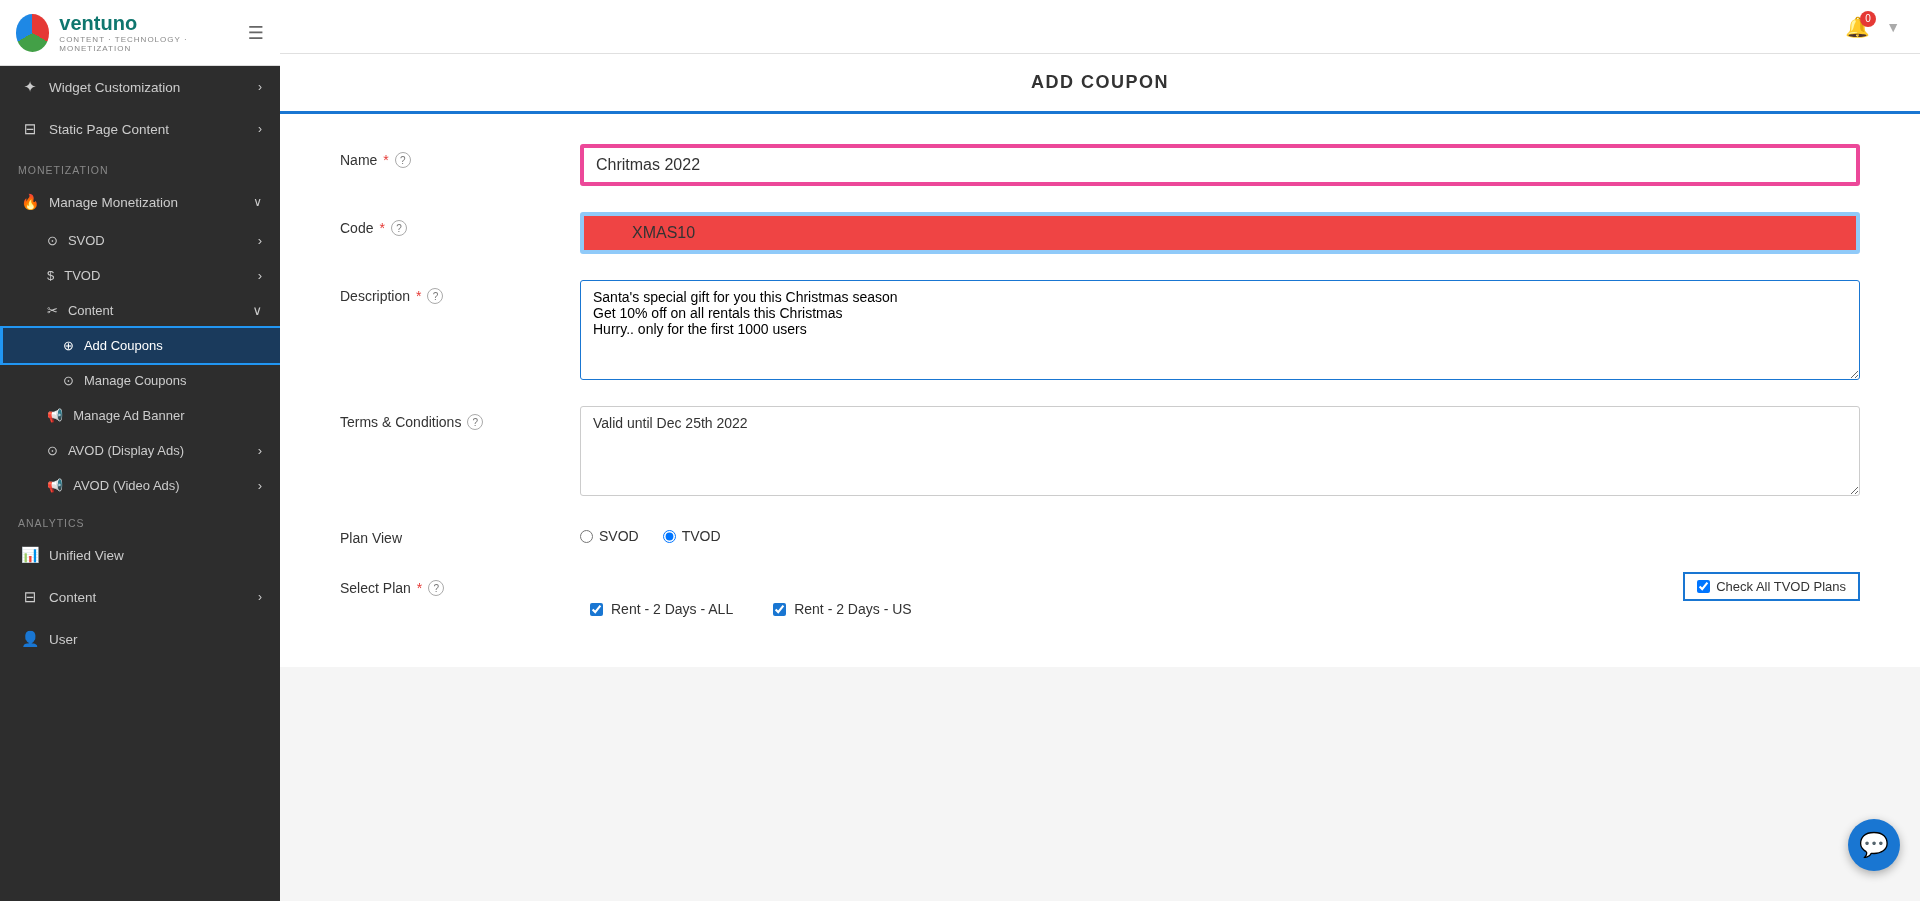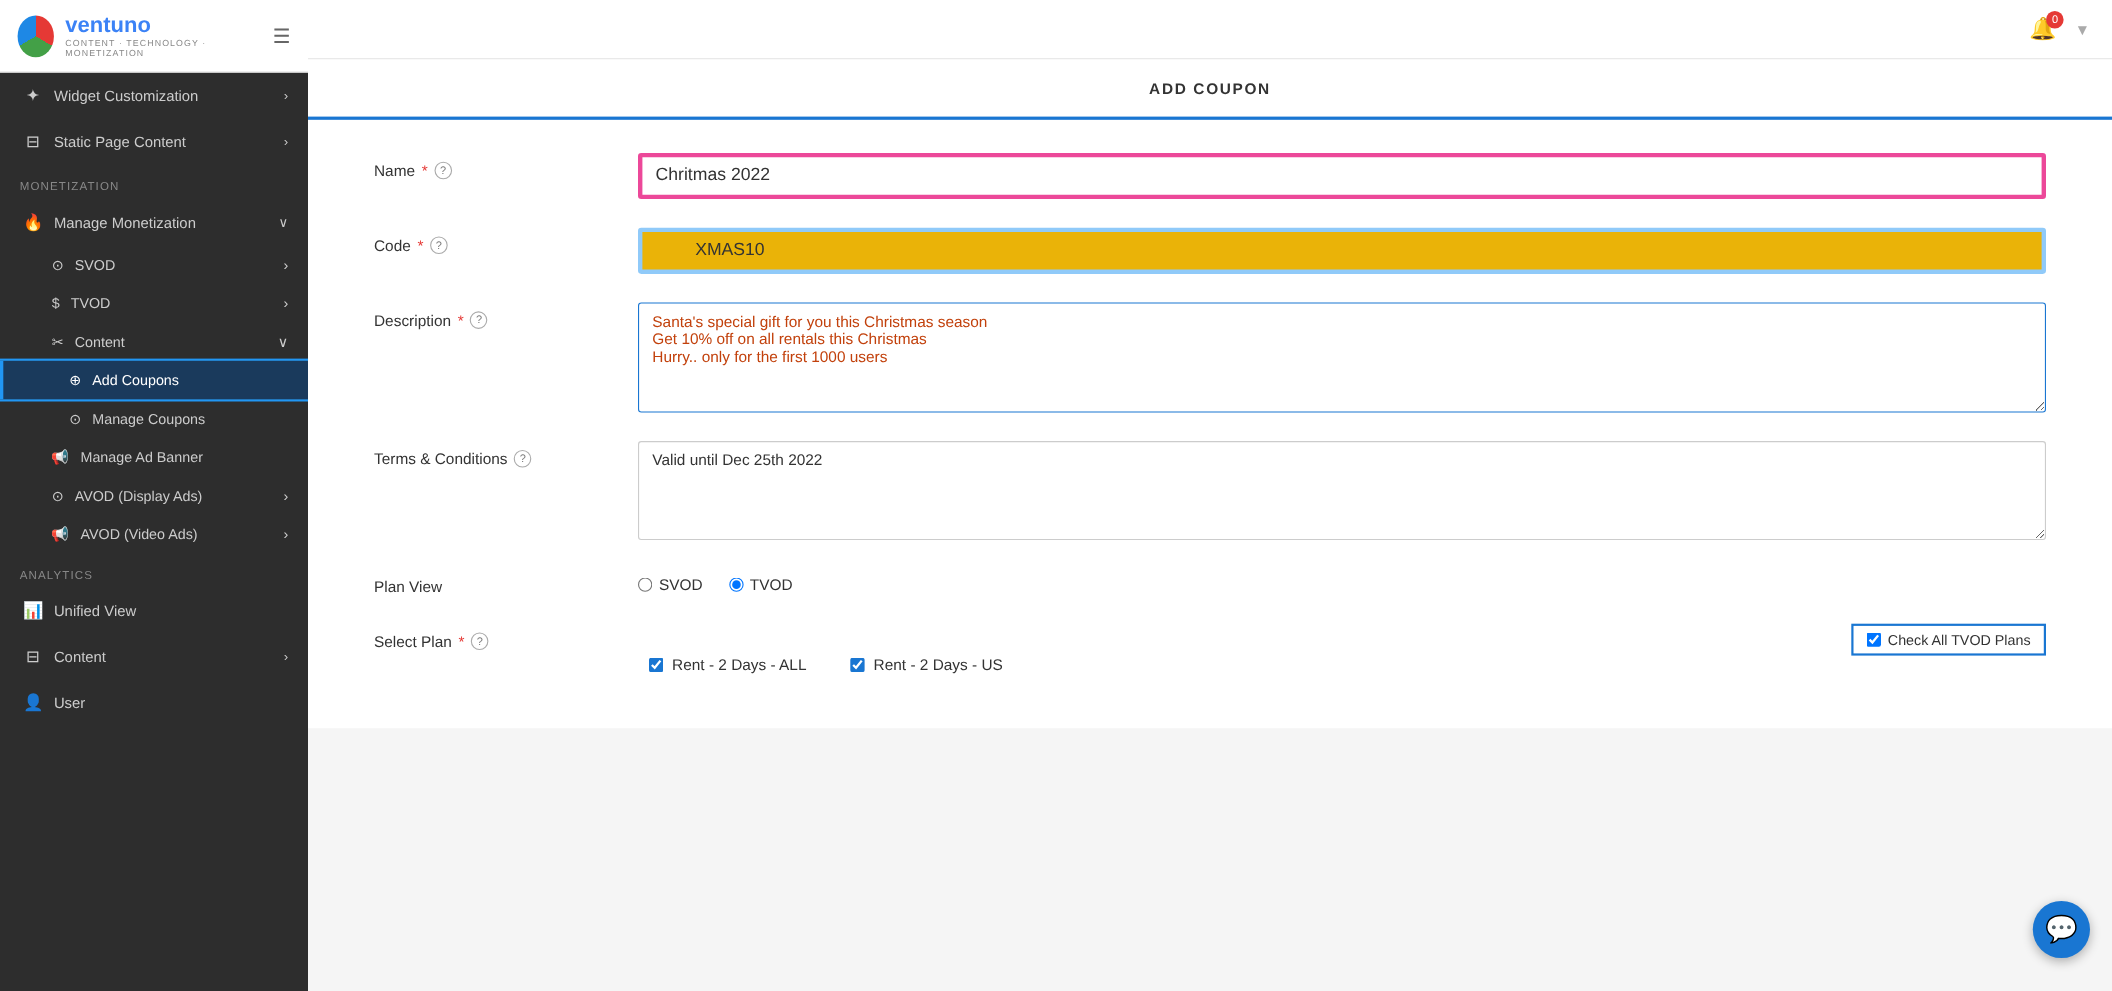--- a/index.html
+++ b/index.html
@@ -22,21 +22,21 @@
       padding: 12px 16px;
       background: #fff;
       border-bottom: 1px solid #ddd;
       gap: 10px;
     }
     .logo-circle {
       width: 38px; height: 38px;
       border-radius: 50%;
       background: conic-gradient(#e53935 0deg 120deg, #43a047 120deg 240deg, #1e88e5 240deg 360deg);
     }
-    .logo-text { font-size: 20px; font-weight: bold; color: #3b82f6; }
+    .logo-text { font-size: 20px; font-weight: bold; color: #0f766e; }
     .logo-subtitle { font-size: 8px; color: #888; letter-spacing: 1px; text-transform: uppercase; }
     .hamburger { margin-left: auto; cursor: pointer; color: #666; font-size: 18px; }
 
     .sidebar-item {
       display: flex;
       align-items: center;
       padding: 12px 18px;
       cursor: pointer;
       font-size: 13.5px;
       color: #ccc;
@@ -112,21 +112,21 @@
     }
     .top-bar-arrow { color: #aaa; font-size: 14px; }
 
     .content-area {
       padding: 0 0 40px 0;
     }
 
     .page-title-bar {
       background: #fff;
       padding: 18px 30px;
-      font-size: 14px;
+      font-size: 18px;
       font-weight: 600;
       color: #333;
       letter-spacing: 1.5px;
       text-align: center;
       border-bottom: 3px solid #1976d2;
     }
 
     .form-container {
       background: #fff;
       margin: 0;
@@ -165,29 +165,29 @@
 
     .form-input {
       flex: 1;
       padding: 8px 12px;
       border: 4px solid #ec4899;
       border-radius: 3px;
       font-size: 16px;
       color: #333;
       outline: none;
     }
-    .form-input.highlighted { background: #eab308; border-color: #90caf9; padding-left: 48px; }
+    .form-input.highlighted { background: #ef4444; border-color: #90caf9; padding-left: 48px; }
 
     .form-textarea {
       flex: 1;
       padding: 8px 12px;
       border: 1px solid #1976d2;
       border-radius: 3px;
       font-size: 14px;
-      color: #c2410c;
+      color: #000000;
       resize: vertical;
       min-height: 100px;
       outline: none;
       font-family: inherit;
     }
 
     .form-textarea-plain {
       flex: 1;
       padding: 8px 12px;
       border: 1px solid #ccc;

